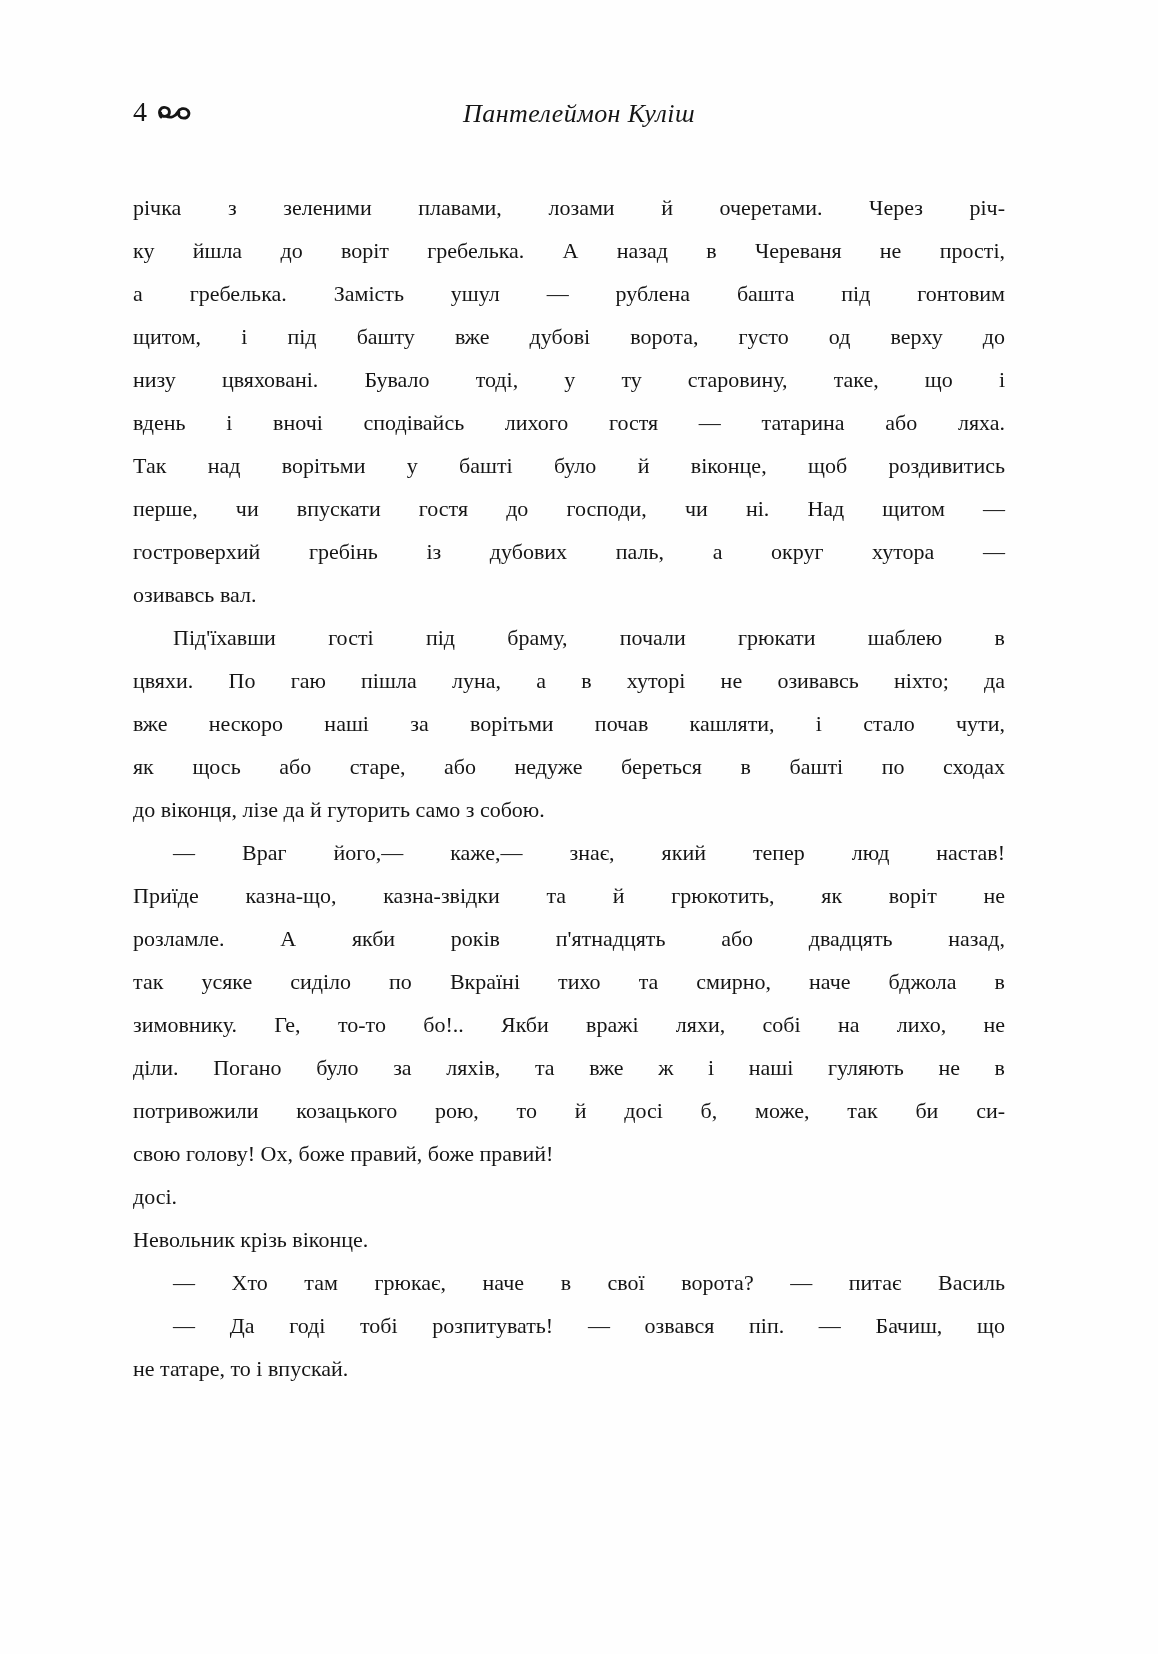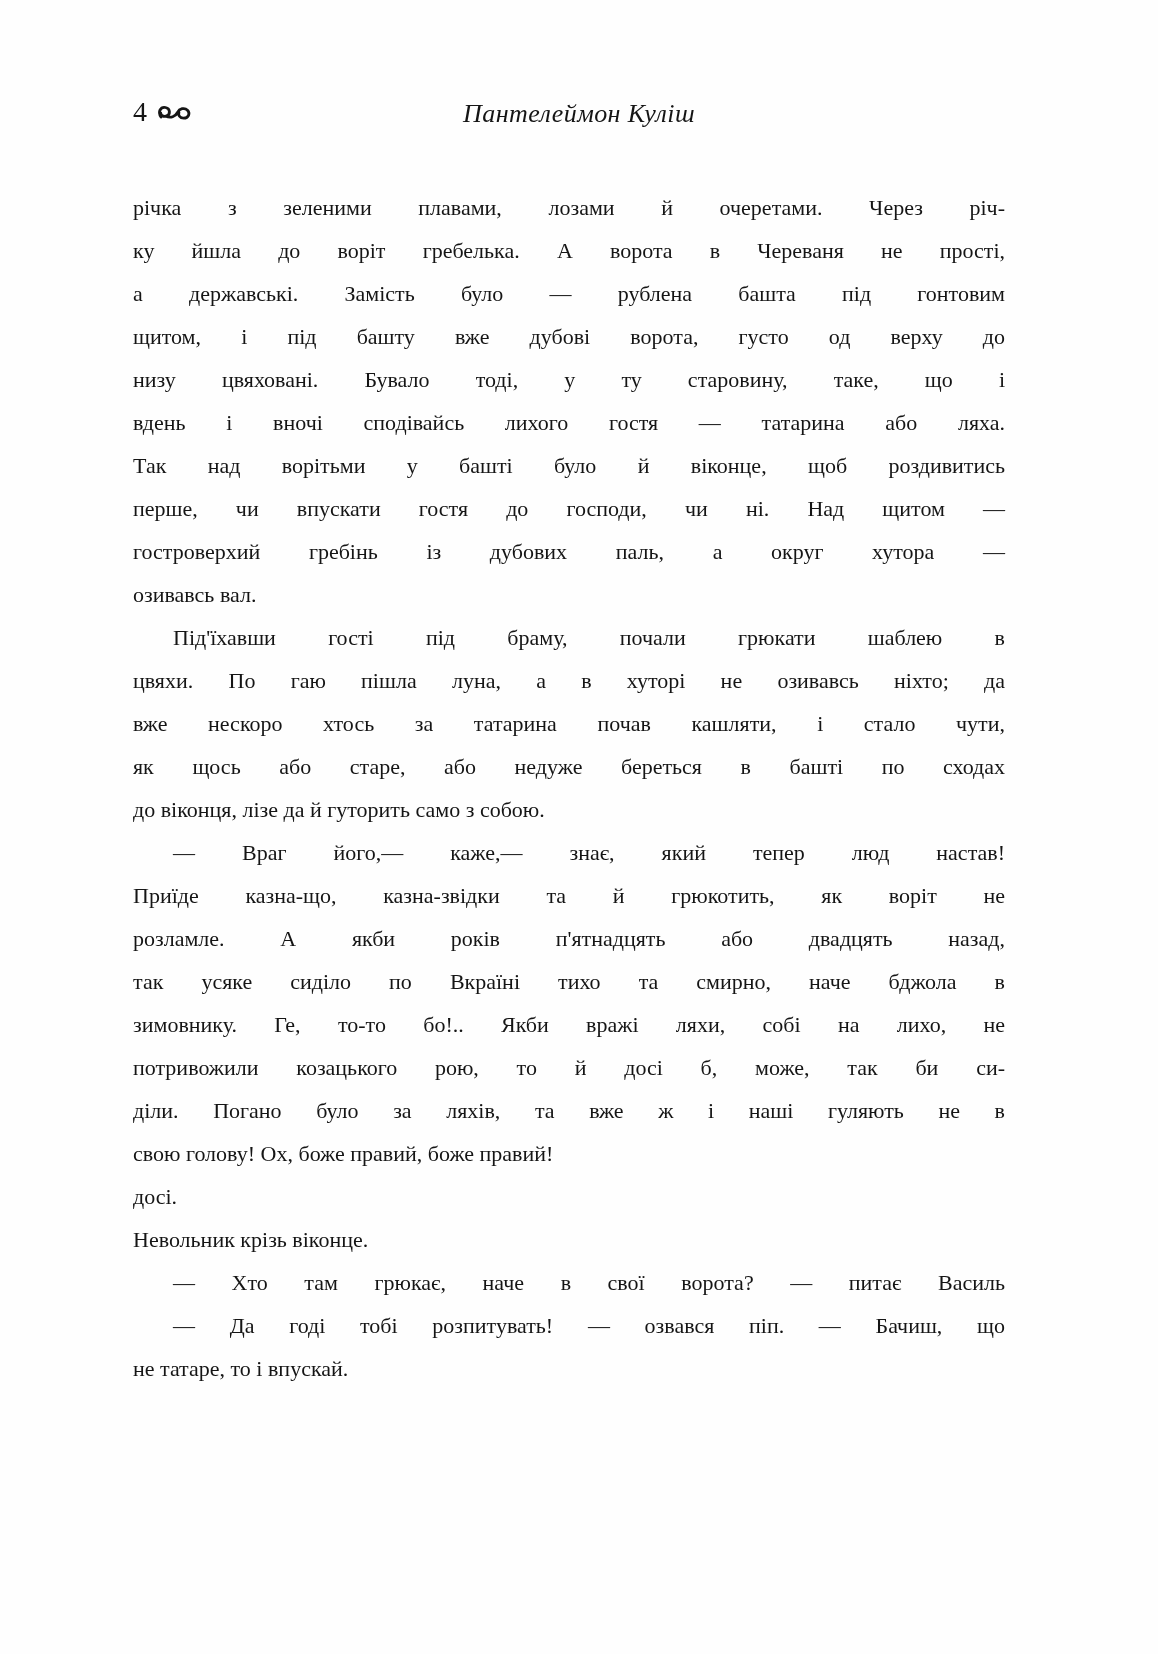--- a/index.html
+++ b/index.html
@@ -76,45 +76,45 @@
                  C34.5 10.2 32.5 15.2 27.8 15.2 C23.8 15.2 21.8 12 23 9.2" fill="none" stroke="#151515" stroke-width="2.8" stroke-linecap="round"></path>
       </svg>
     </span>
   </div>
 
   <div class="running-title">Пантелеймон Куліш</div>
 
   <main class="body-text">
       <div class="paragraph">
         <div class="line just first">річка з зеленими плавами, лозами й очеретами. Через річ-</div>
-        <div class="line just">ку йшла до воріт гребелька. А ворота в Череваня не прості,</div>
-        <div class="line just">а державські. Замість було — рублена башта під гонтовим</div>
+        <div class="line just">ку йшла до воріт гребелька. А назад в Череваня не прості,</div>
+        <div class="line just">а гребелька. Замість ушул — рублена башта під гонтовим</div>
         <div class="line just">щитом, і під башту вже дубові ворота, густо од верху до</div>
         <div class="line just">низу цвяховані. Бувало тоді, у ту старовину, таке, що і</div>
         <div class="line just">вдень і вночі сподівайсь лихого гостя — татарина або ляха.</div>
         <div class="line just">Так над ворітьми у башті було й віконце, щоб роздивитись</div>
         <div class="line just">перше, чи впускати гостя до господи, чи ні. Над щитом —</div>
         <div class="line just">гостроверхий гребінь із дубових паль, а округ хутора —</div>
         <div class="line">озивавсь вал.</div>
       </div>
       <div class="paragraph indent">
         <div class="line just first">Під'їхавши гості під браму, почали грюкати шаблею в</div>
         <div class="line just">цвяхи. По гаю пішла луна, а в хуторі не озивавсь ніхто; да</div>
-        <div class="line just">вже нескоро хтось за татарина почав кашляти, і стало чути,</div>
+        <div class="line just">вже нескоро наші за ворітьми почав кашляти, і стало чути,</div>
         <div class="line just">як щось або старе, або недуже береться в башті по сходах</div>
         <div class="line">до віконця, лізе да й гуторить само з собою.</div>
       </div>
       <div class="paragraph indent">
         <div class="line just first">— Враг його,— каже,— знає, який тепер люд настав!</div>
         <div class="line just">Приїде казна-що, казна-звідки та й грюкотить, як воріт не</div>
         <div class="line just">розламле. А якби років п'ятнадцять або двадцять назад,</div>
         <div class="line just">так усяке сиділо по Вкраїні тихо та смирно, наче бджола в</div>
         <div class="line just">зимовнику. Ге, то-то бо!.. Якби вражі ляхи, собі на лихо, не</div>
+        <div class="line just">діли. Погано було за ляхів, та вже ж і наші гуляють не в</div>
         <div class="line just">потривожили козацького рою, то й досі б, може, так би си-</div>
-        <div class="line just">діли. Погано було за ляхів, та вже ж і наші гуляють не в</div>
         <div class="line">свою голову! Ох, боже правий, боже правий!</div>
       </div>
       <div class="paragraph indent">
         <div class="line">досі.</div>
       </div>
       <div class="paragraph indent">
         <div class="line">Невольник крізь віконце.</div>
         <div class="line just first">— Хто там грюкає, наче в свої ворота? — питає Василь</div>
       </div>
       <div class="paragraph indent">

